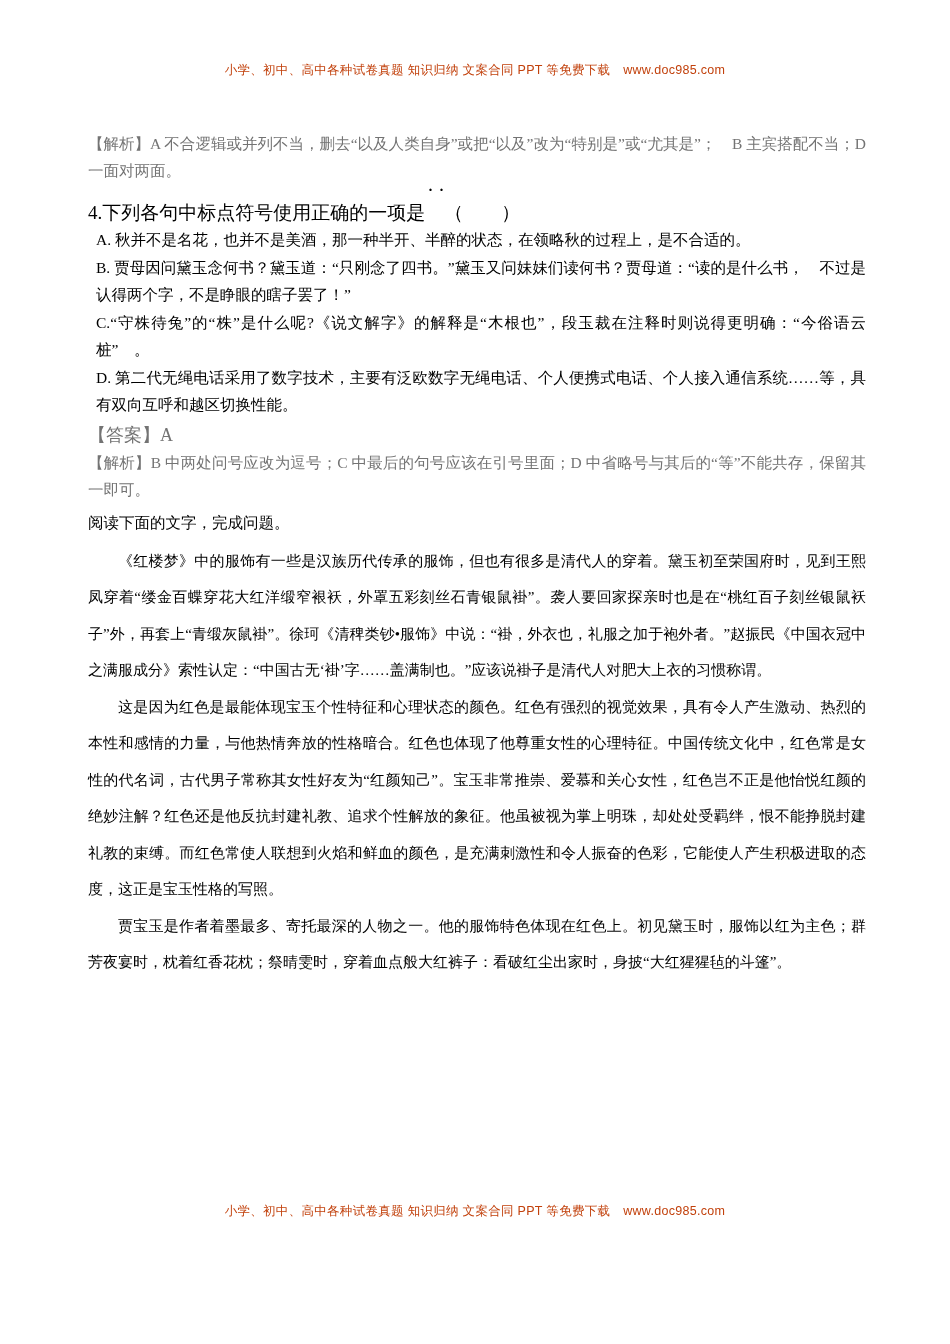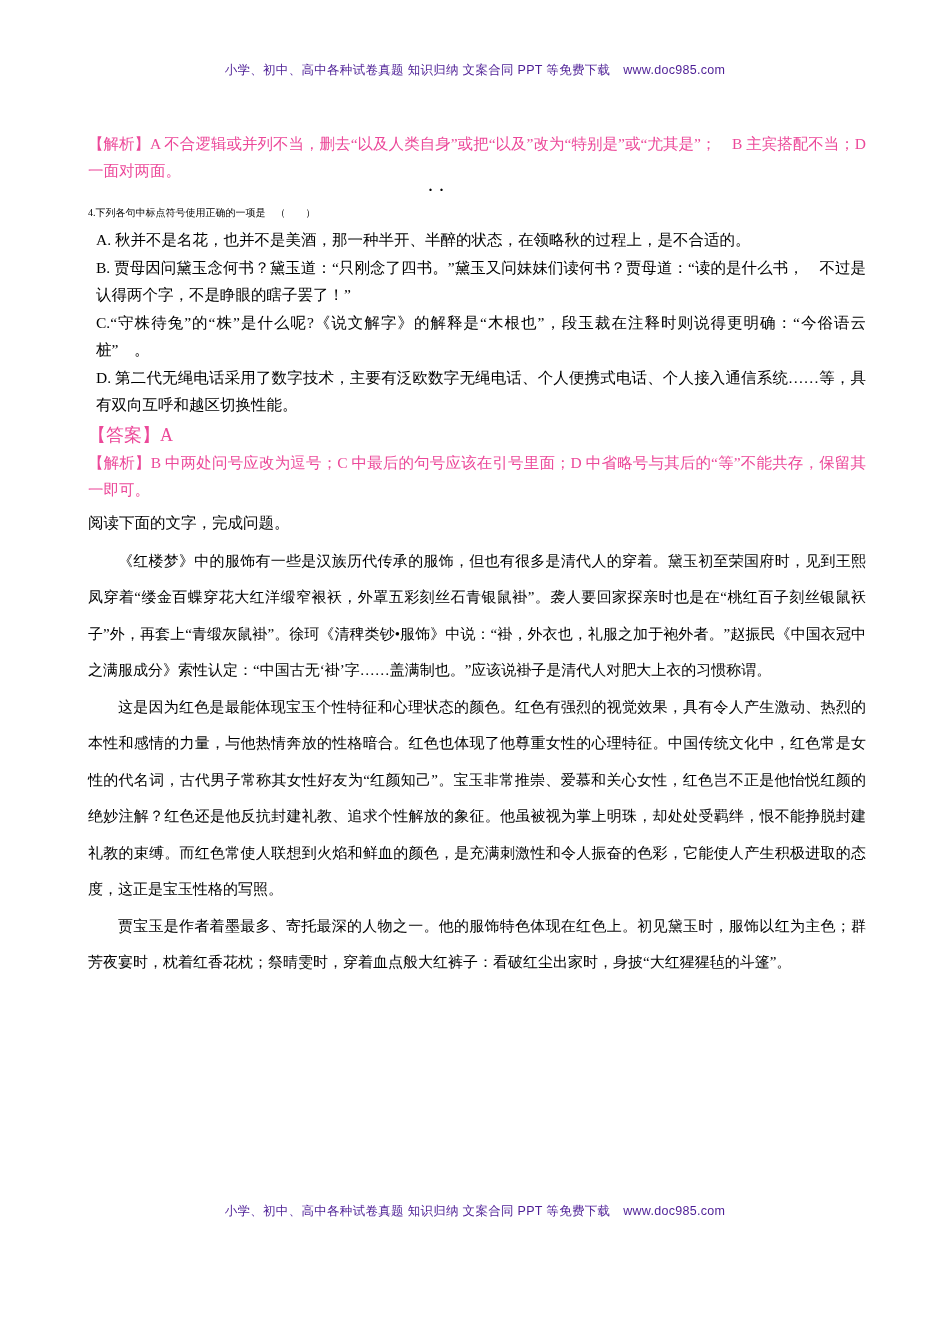--- a/index.html
+++ b/index.html
@@ -11,30 +11,30 @@
     background:#ffffff;
     font-family:"Liberation Serif", serif;
     color:#000000;
     overflow:hidden;
   }
   .page-header, .page-footer {
     position:absolute; left:0; width:100%;
     text-align:center;
     font-family:"Liberation Sans", sans-serif;
     font-size:12.5px;
-    color:#4c1d95;
+    color:#c2410c;
     letter-spacing:0.3px;
   }
   .page-header { top:62px; }
   .page-footer { top:1203px; }
   .content {
     position:absolute;
     top:130px; left:88px; width:778px;
   }
-  .red { color:#ec4899; }
+  .red { color:#737373; }
   .blk {
     font-size:15.5px;
     line-height:27px;
     text-align:justify;
     text-justify:inter-character;
   }
   .opt {
     font-size:15.5px;
     line-height:27.5px;
     text-align:justify;
@@ -42,21 +42,21 @@
   }
   .emph-dots {
     height:15px;
     line-height:12px;
     font-size:15px;
     font-weight:bold;
     padding-left:340px;
     letter-spacing:6px;
     color:#000;
   }
-  .stem { font-size:10px; line-height:27px; }
+  .stem { font-size:19px; line-height:27px; }
   .answer-line { font-size:18px; line-height:28px; margin-top:2px; }
   .section-heading {
     font-size:15.5px; line-height:30px;
     margin-top:10px;
   }
   .section-heading .bold { font-weight:bold; }
   .intro-line { font-size:15.5px; line-height:30px; margin-top:6px;font-family:Liberation Mono, monospace; }
   .para {
     font-size:15px;
     line-height:36.5px;

